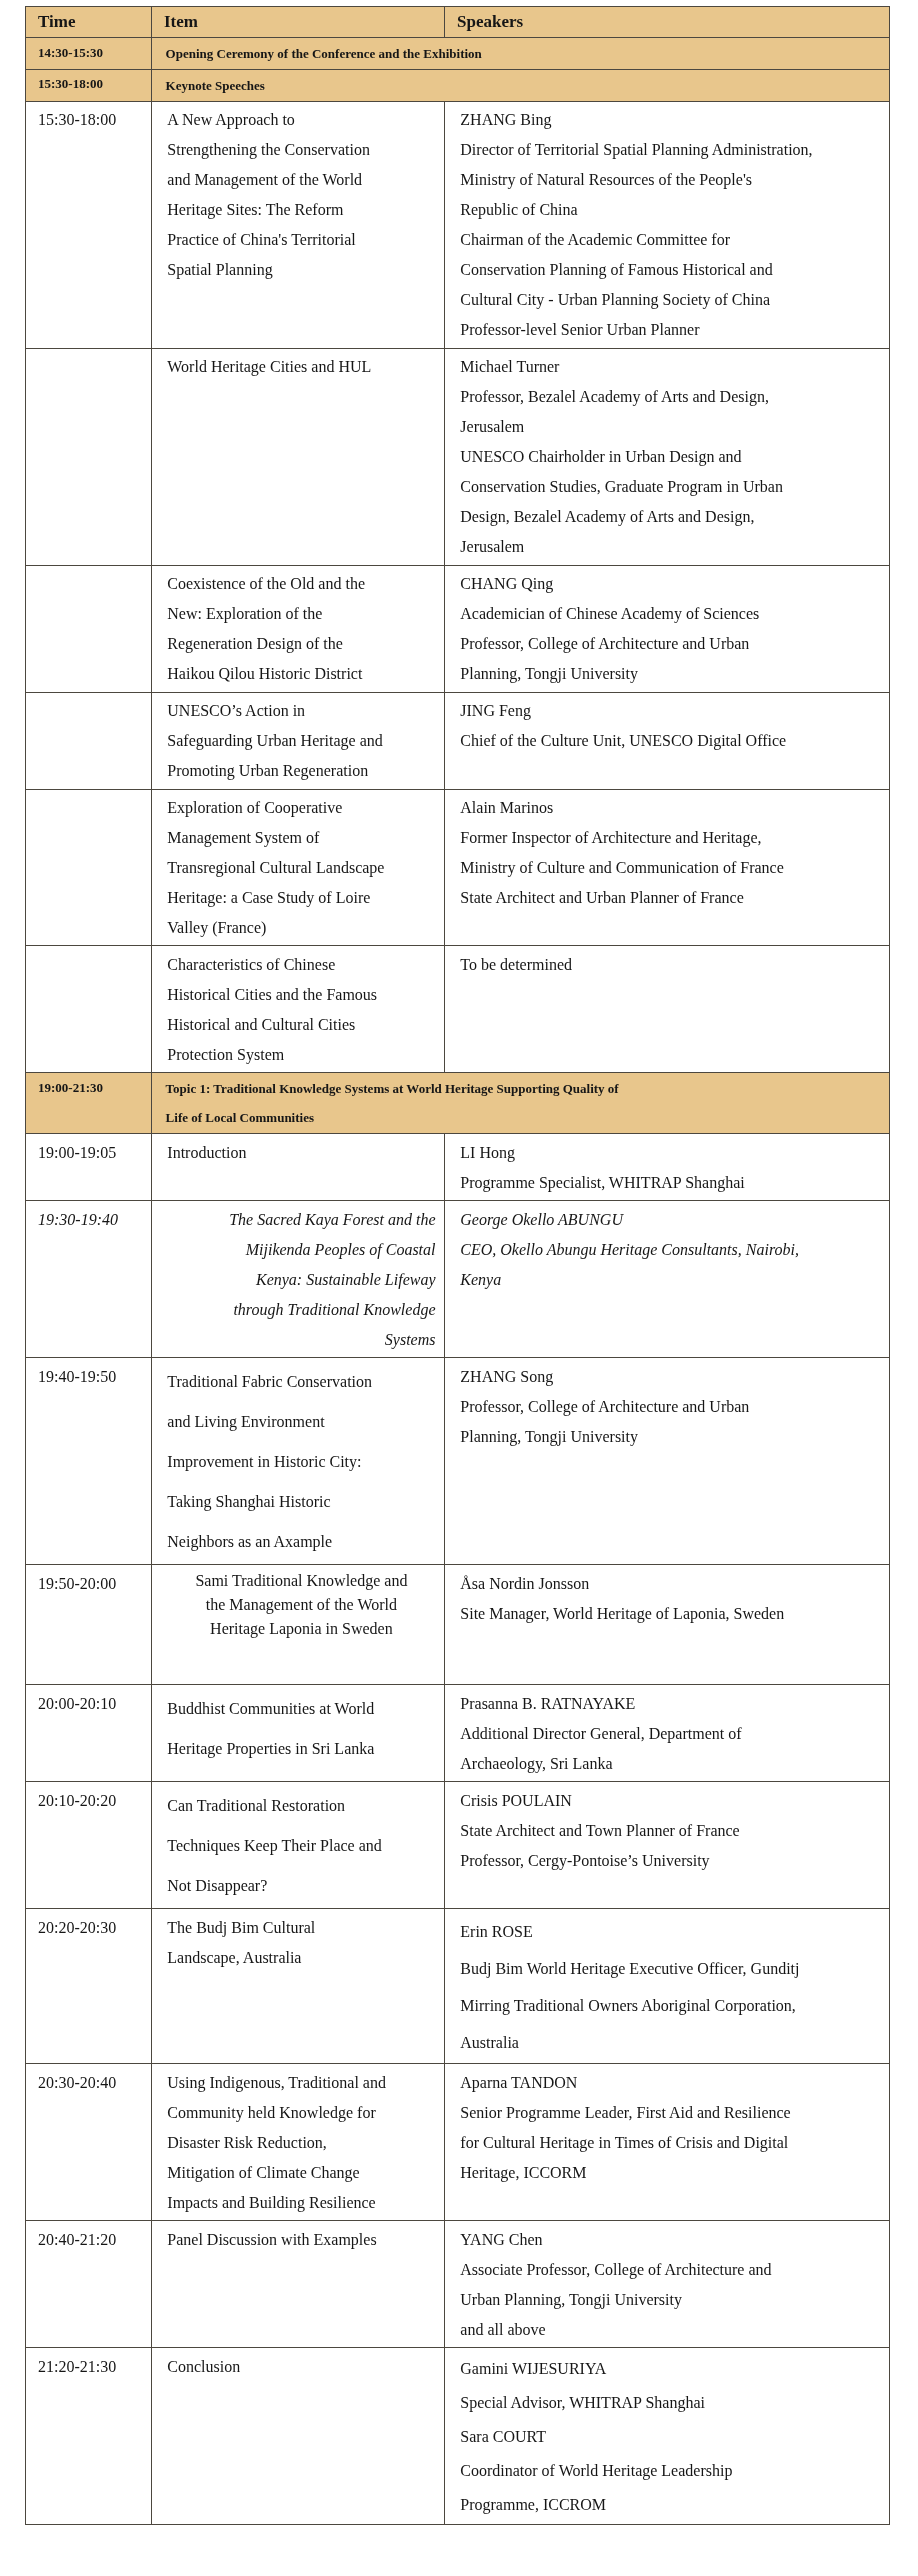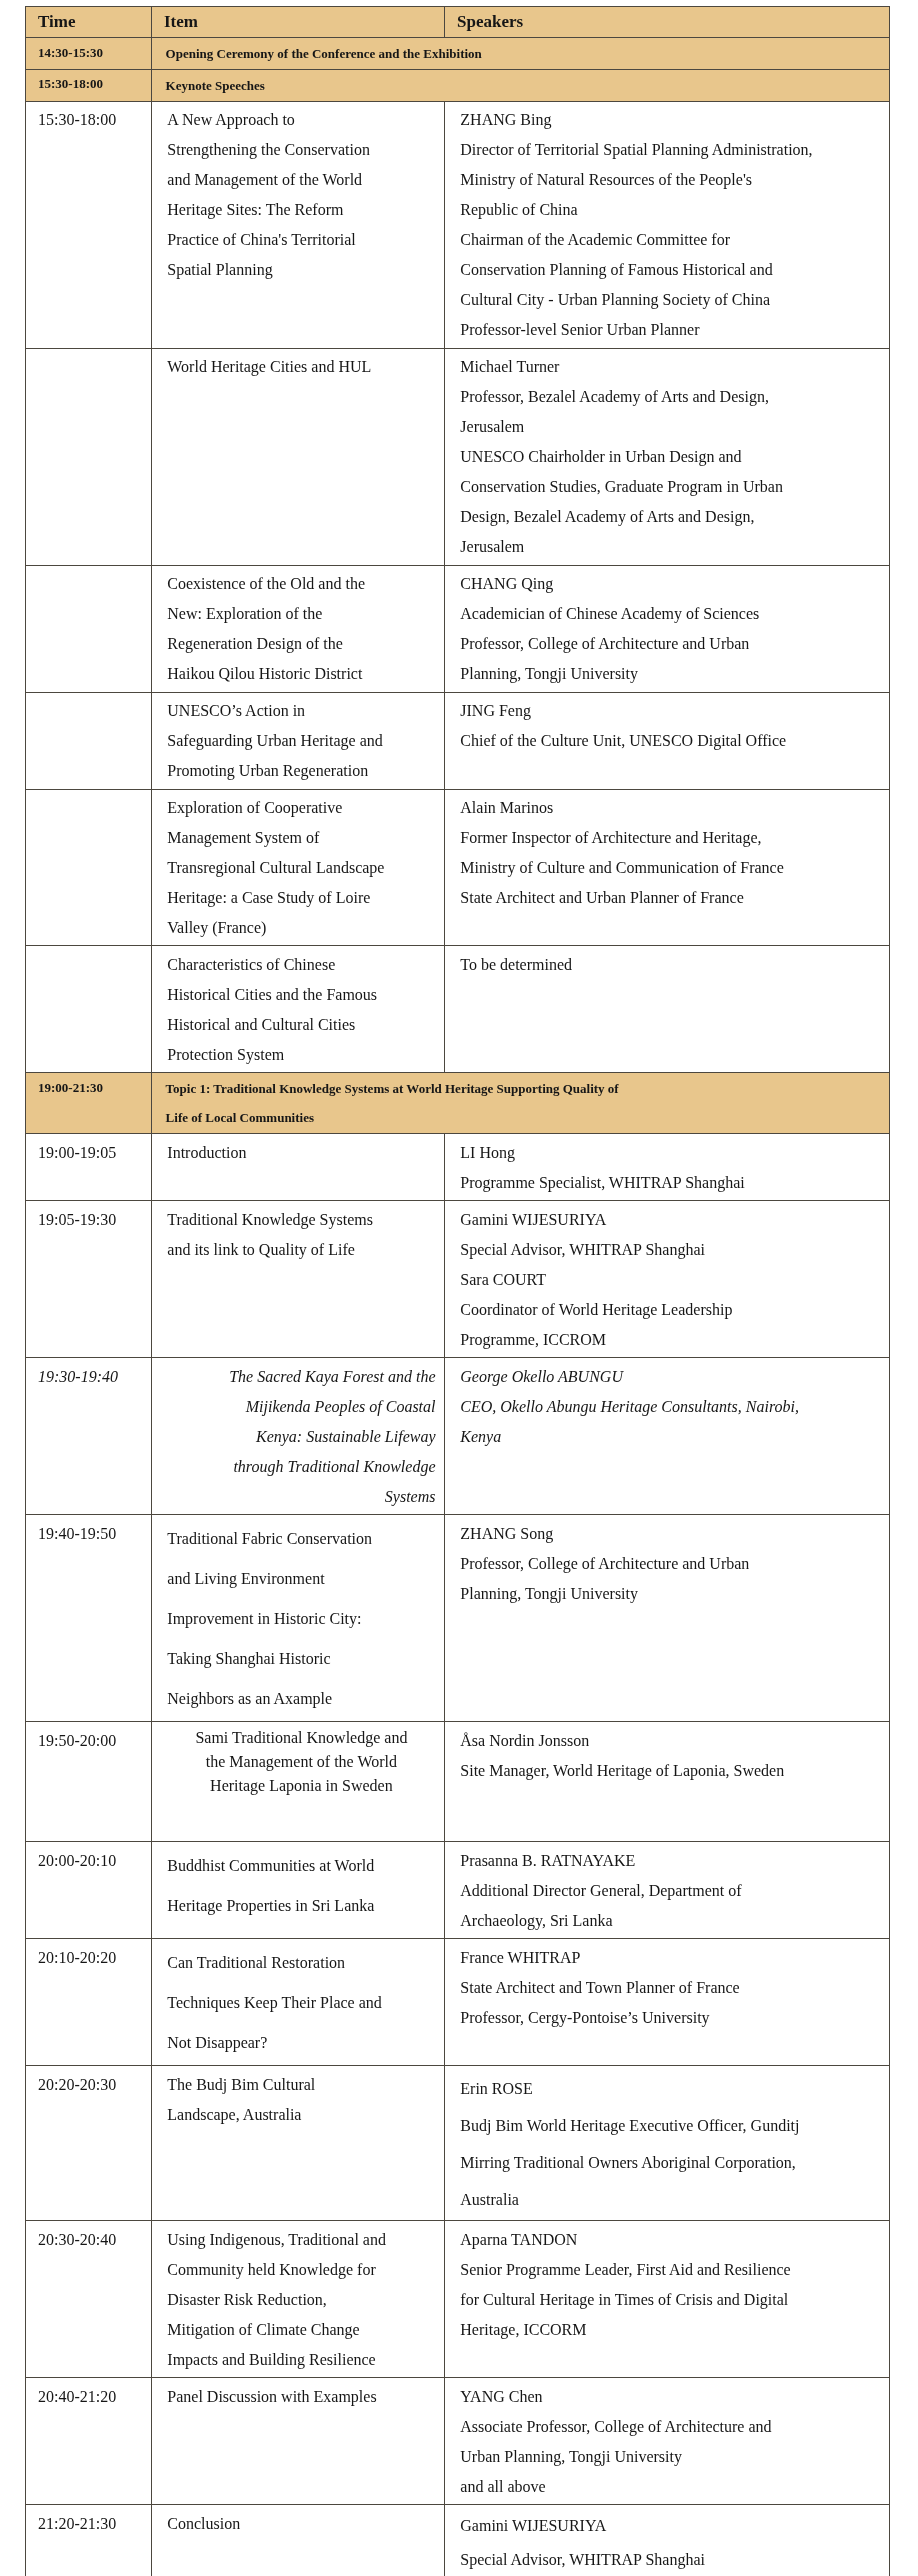--- a/index.html
+++ b/index.html
@@ -126,30 +126,20 @@
           <td class="time">19:00-21:30</td>
           <td class="title" colspan="2">Topic 1: Traditional Knowledge Systems at World Heritage Supporting Quality of
 Life of Local Communities</td>
         </tr>
         <tr style="height: 60px;">
           <td class="time">19:00-19:05</td>
           <td class="item" style="line-height: 30px;">Introduction</td>
           <td class="speakers" style="line-height: 30px;">LI Hong
 Programme Specialist, WHITRAP Shanghai</td>
         </tr>
-        <tr style="height: 151px;">
-          <td class="time">19:05-19:30</td>
-          <td class="item" style="line-height: 30px;">Traditional Knowledge Systems
-and its link to Quality of Life</td>
-          <td class="speakers" style="line-height: 30px;">Gamini WIJESURIYA
-Special Advisor, WHITRAP Shanghai
-Sara COURT
-Coordinator of World Heritage Leadership
-Programme, ICCROM</td>
-        </tr>
         <tr style="height: 149px; font-style: italic;">
           <td class="time">19:30-19:40</td>
           <td class="item" style="line-height: 30px; text-align: right;">The Sacred Kaya Forest and the
 Mijikenda Peoples of Coastal
 Kenya: Sustainable Lifeway
 through Traditional Knowledge
 Systems</td>
           <td class="speakers" style="line-height: 30px;">George Okello ABUNGU
 CEO, Okello Abungu Heritage Consultants, Nairobi,
 Kenya</td>
@@ -179,21 +169,21 @@
 Heritage Properties in Sri Lanka</td>
           <td class="speakers" style="line-height: 30px;">Prasanna B. RATNAYAKE
 Additional Director General, Department of
 Archaeology, Sri Lanka</td>
         </tr>
         <tr style="height: 119px;">
           <td class="time">20:10-20:20</td>
           <td class="item" style="line-height: 40px;">Can Traditional Restoration
 Techniques Keep Their Place and
 Not Disappear?</td>
-          <td class="speakers" style="line-height: 30px;">France WHITRAP
+          <td class="speakers" style="line-height: 30px;">Crisis POULAIN
 State Architect and Town Planner of France
 Professor, Cergy-Pontoise’s University</td>
         </tr>
         <tr style="height: 147px;">
           <td class="time">20:20-20:30</td>
           <td class="item" style="line-height: 30px;">The Budj Bim Cultural
 Landscape, Australia</td>
           <td class="speakers" style="line-height: 37px;">Erin ROSE
 Budj Bim World Heritage Executive Officer, Gunditj
 Mirring Traditional Owners Aboriginal Corporation,

